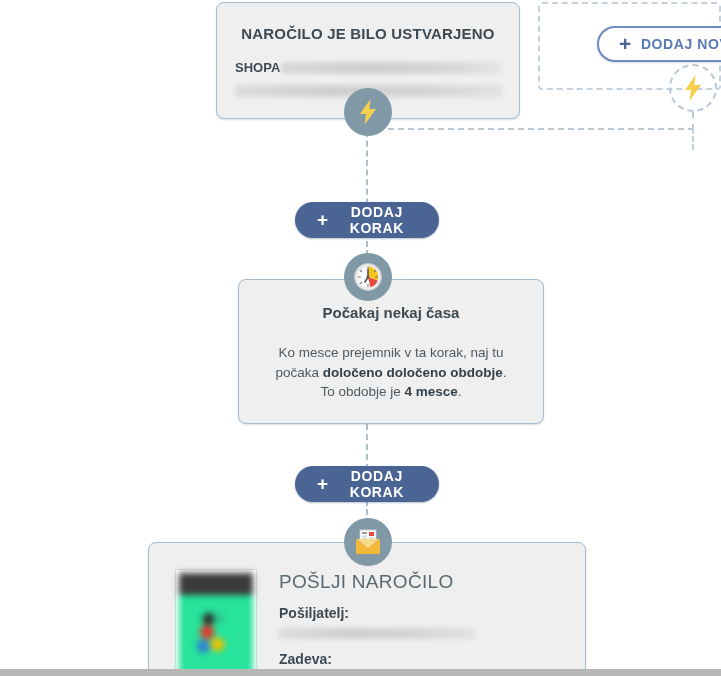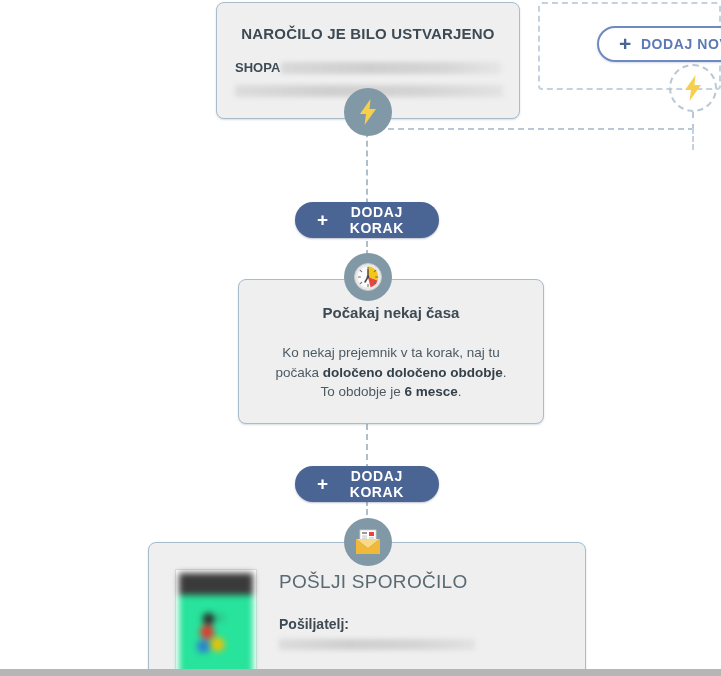--- a/index.html
+++ b/index.html
@@ -222,21 +222,21 @@
   .msg-title {
     font-size: 19px;
     color: #5a6a73;
     letter-spacing: 0.3px;
     font-family: "Liberation Sans Narrow", "Liberation Sans", sans-serif;
   }
   .msg-label {
     font-size: 14px;
     font-weight: bold;
     color: #3d4a54;
-    margin-top: 23px;
+    margin-top: 12px;
   }
   .msg-label.clipped { }
 
   
   .scrollbar {
     position: absolute;
     left: 0;
     bottom: 0;
     width: 721px;
     height: 7px;
@@ -289,21 +289,21 @@
   </div>
 
   <button class="btn-step" style="left:295px; top:202px; width:144px;">
     <span class="btn-plus">+</span>
     <span>DODAJ KORAK</span>
   </button>
 
   <div class="card" style="left:214px; top:279px; width:306px; height:145px;margin-left:24px;">
     <div class="wait-title">Počakaj nekaj časa</div>
     <div class="wait-body">
-      <span>Ko nekaj prejemnik v ta korak, naj tu počaka </span><b>določeno določeno obdobje</b><span>. To obdobje je </span><b>6 mesce</b><span>.</span>
+      <span>Ko mesce prejemnik v ta korak, naj tu počaka </span><b>določeno določeno obdobje</b><span>. To obdobje je </span><b>4 mesce</b><span>.</span>
     </div>
   </div>
 
   <div class="node-icon" style="left:344px; top:253px;">
     <svg width="30" height="30" viewBox="0 0 30 30" aria-hidden="true">
       <circle cx="15" cy="15" r="13.5" fill="#e9e9e9" stroke="#c9c9c9" stroke-width="1"></circle>
       <circle cx="15" cy="15" r="10.5" fill="#fbfbfb"></circle>
       <path d="M15 15 L15 4.5 A10.5 10.5 0 0 1 24.6 18.6 Z" fill="#f5c518"></path>
       <path d="M15 15 L24.6 18.6 A10.5 10.5 0 0 1 17.5 25.2 Z" fill="#e8453c"></path>
       <g stroke="#6f6f6f" stroke-width="1.1" stroke-linecap="round">
@@ -326,21 +326,21 @@
     <span class="btn-plus">+</span>
     <span>DODAJ KORAK</span>
   </button>
 
   <div class="card" style="left:148px; top:542px; width:438px; height:134px;">
     <div class="msg-inner">
       <div class="thumb-frame">
         <div class="thumb-img"></div>
       </div>
       <div class="msg-text">
-        <div class="msg-title">POŠLJI SPOROČILO</div>
+        <div class="msg-title">POŠLJI NAROČILO</div>
         <div class="msg-label">Pošiljatelj:</div>
         <div style="margin-top:7px;">
           <span class="redact-line" style="width:196px; height:11px;"></span>
         </div>
         <div class="msg-label clipped">Zadeva:</div>
       </div>
     </div>
   </div>
 
   <div class="node-icon" style="left:344px; top:518px;">

